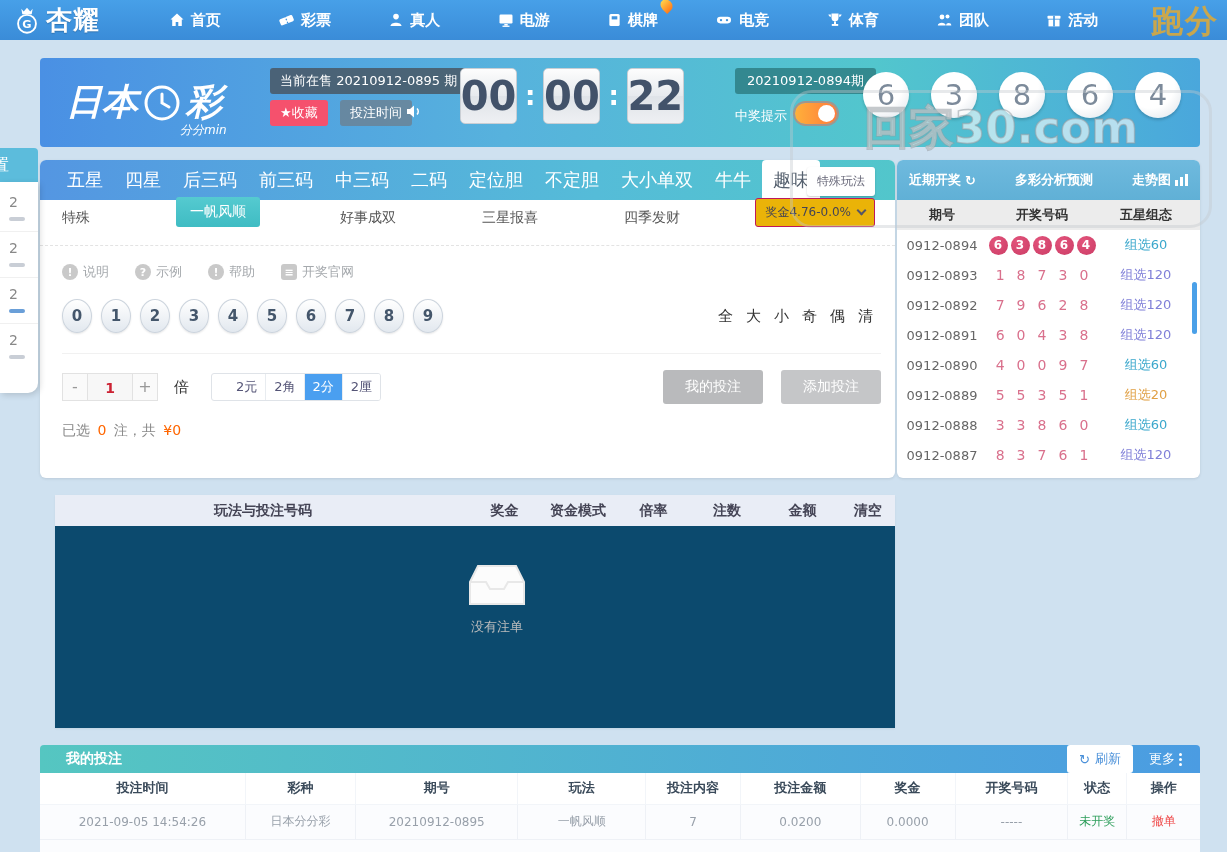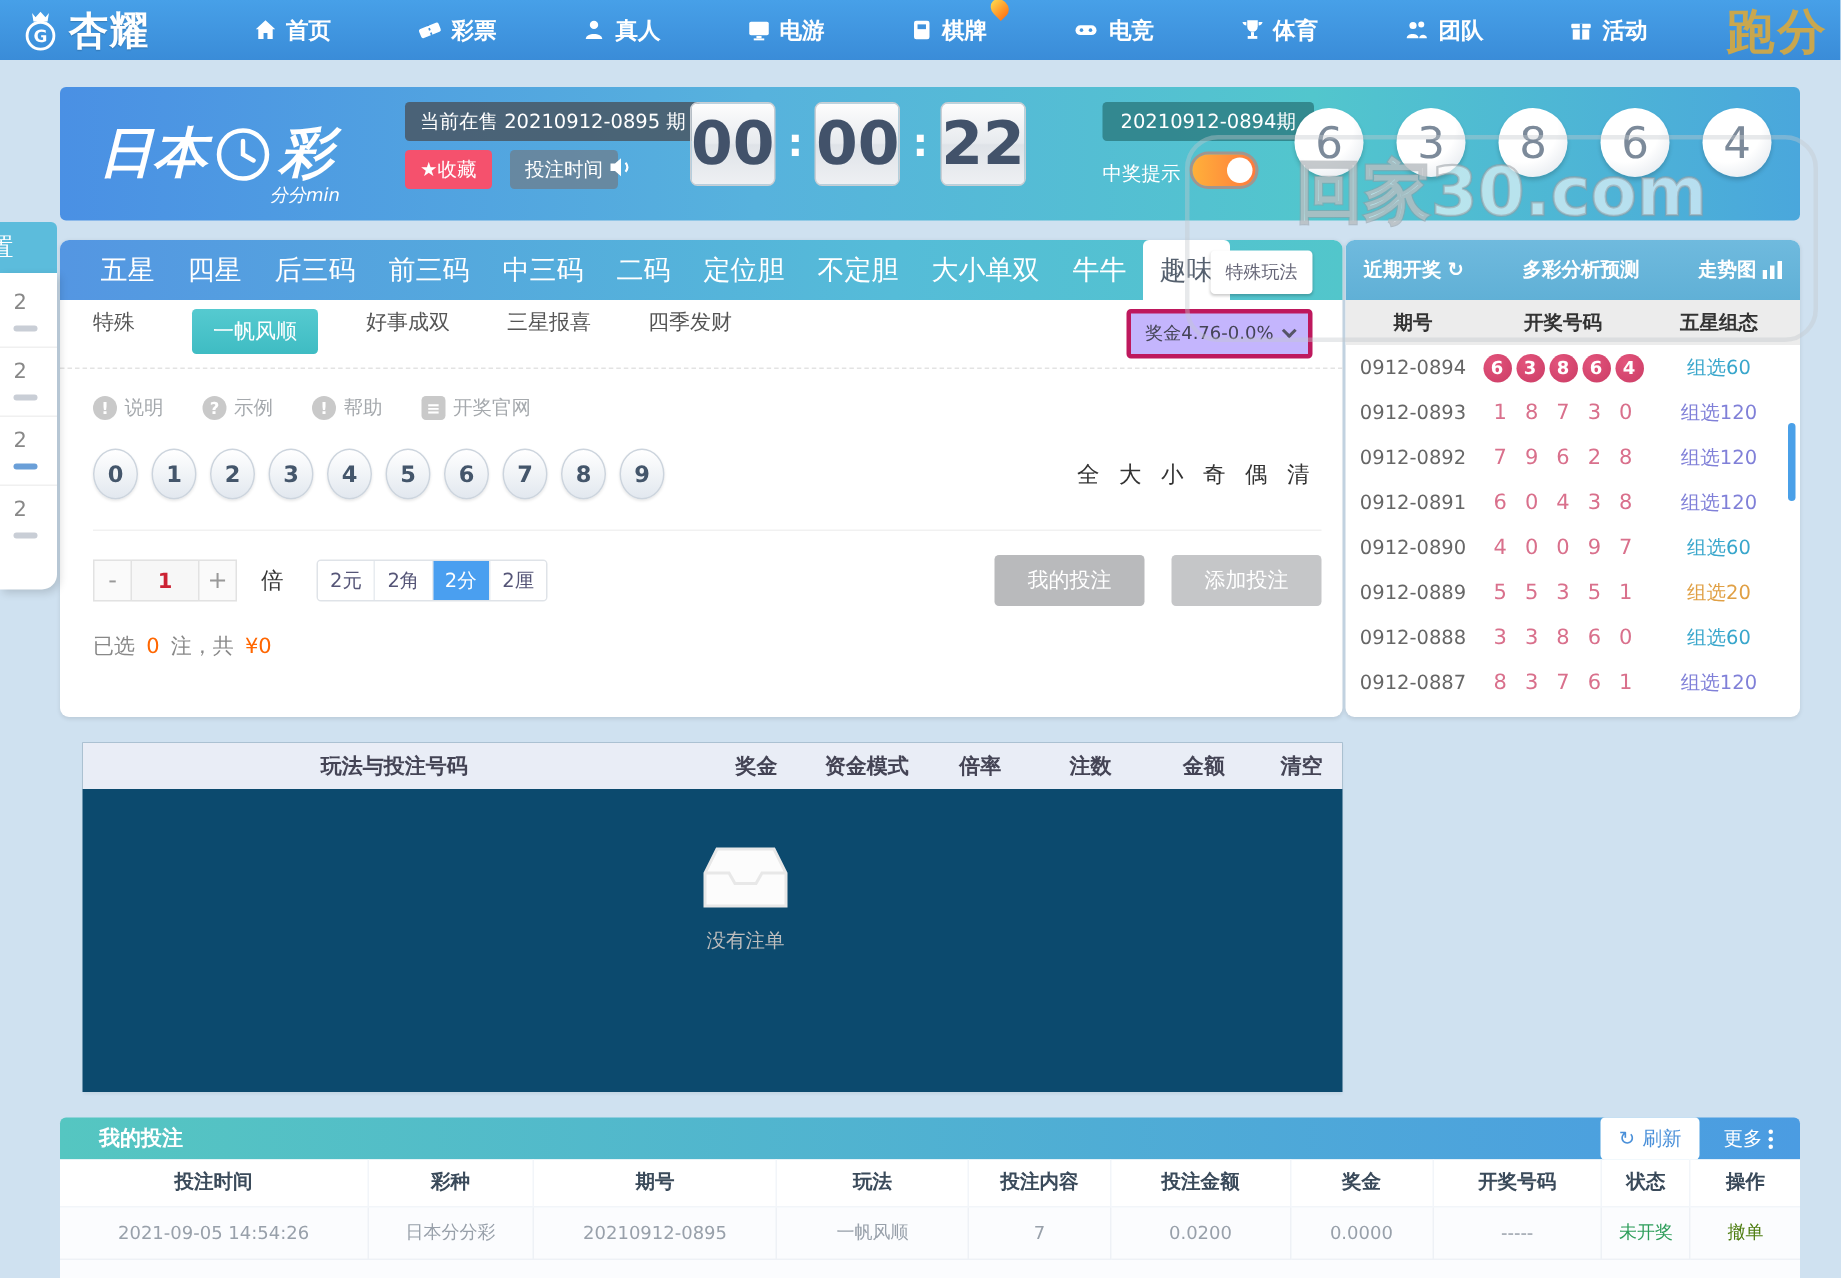--- a/index.html
+++ b/index.html
@@ -66,46 +66,46 @@
   
   .main-panel { position:absolute; left:40px; top:160px; width:855px; height:318px; background:#fff;
     border-radius:6px; box-shadow:0 1px 3px rgba(0,0,0,.1); z-index:2; }
   .tabbar { height:40px; border-radius:6px 6px 0 0; background:linear-gradient(90deg,#5496e2,#55bcd8 65%,#52c6cb);
     display:flex; align-items:stretch; position:relative; }
   .ptab { color:#fff; font-size:18px; padding:0 11px; display:flex; align-items:center; cursor:pointer; }
   .ptab:first-child { margin-left:16px; }
   .ptab.active { background:#fff; color:#55606e; border-radius:4px 4px 0 0; }
   .special-btn { position:absolute; right:20px; top:7px; background:#fff; color:#667; font-size:12px;
     padding:6px 10px; border-radius:3px; box-shadow:0 1px 2px rgba(0,0,0,.2); cursor:pointer; }
-  .subrow { display:flex; align-items:flex-start; height:46px; padding:6px 22px; border-bottom:1px dashed #e3e3e3; position:relative; }
+  .subrow { display:flex; align-items:flex-end; height:46px; padding:18px 22px; border-bottom:1px dashed #e3e3e3; position:relative;gap:48px; }
   .stab { font-size:14px; color:#555; margin-right:38px; cursor:pointer; }
   .stab.active { background:linear-gradient(180deg,#55cad0,#3fbcc3); color:#fff; padding:6px 14px;
     border-radius:3px; margin-right:32px; }
-  .bonus-select { position:absolute; right:20px; background:#c4b5fd; border:3px solid #be185d; border-radius:3px;
+  .bonus-select { position:absolute; right:20px; background:#eab308; border:1px solid #be185d; border-radius:3px;
     padding:5px 9px; font-size:12px; color:#445; display:flex; align-items:center; gap:7px; cursor:pointer; }
   .chev { width:7px; height:7px; border-right:2px solid #556; border-bottom:2px solid #556;
     transform:rotate(45deg); margin-top:-4px; }
   .helprow { display:flex; gap:26px; padding:17px 0 4px 22px; }
   .help { display:flex; align-items:center; gap:5px; color:#a5a9ad; font-size:13px; cursor:pointer; }
   .hicon { width:16px; height:16px; border-radius:50%; background:#c9c9c9; color:#fff; font-size:11px;
     font-weight:bold; display:flex; align-items:center; justify-content:center; }
   .hicon.sq { border-radius:3px; }
   .numrow { display:flex; align-items:center; padding:14px 22px 0; position:relative; }
   .numball { width:30px; height:34px; border-radius:50%; background:linear-gradient(180deg,#ffffff,#e2e8ef);
     border:1px solid #ccd4dd; box-shadow:0 1px 2px rgba(0,0,0,.1); color:#44566b; font-size:15px; font-weight:bold;
     display:flex; align-items:center; justify-content:center; margin-right:9px; cursor:pointer; }
   .quick { position:absolute; right:22px; top:22px; display:flex; gap:13px; font-size:15px; color:#333; }
   .quick span { cursor:pointer; }
   .ctrlrow { display:flex; align-items:center; margin:20px 14px 0 22px; padding-top:16px; border-top:1px solid #f1f1f1; }
   .step-btn { width:26px; height:28px; border:1px solid #e2e2e2; background:#fafafa; color:#999; font-size:16px;
     text-align:center; line-height:26px; cursor:pointer; }
   .mult-input { width:44px; height:28px; border:1px solid #e2e2e2; border-left:none; border-right:none;
     background:#f7f7f7; color:#c23; font-size:14px; font-weight:bold; text-align:center; line-height:28px; }
   .mult-label { font-size:15px; color:#333; margin-left:16px; }
-  .units { display:flex; margin-left:22px; border:1px solid #dfe3e8; border-radius:3px; overflow:hidden; }
+  .units { display:flex; margin-left:22px; border:1px solid #dfe3e8; border-radius:3px; overflow:hidden;padding-left:16px; }
   .unit { padding:4px 8px; font-size:13px; color:#557; background:#fff; border-left:1px solid #e8ecf0; cursor:pointer; }
   .unit:first-child { border-left:none; }
   .unit.active { color:#fff; }
   .bet-btns { margin-left:auto; display:flex; gap:18px; }
   .gray-btn { width:100px; height:34px; border-radius:3px; background:#b9babc; color:#fff; font-size:14px;
     display:flex; align-items:center; justify-content:center; cursor:pointer; }
   .gray-btn.lighter { background:#c5c6c8; }
   .summary { margin:18px 22px 0; font-size:14px; color:#888; }
   .summary b { font-weight:normal; margin:0 3px; }
 
@@ -612,20 +612,20 @@
       <tr>
         <td>2021-09-05 14:54:26</td>
         <td>日本分分彩</td>
         <td>20210912-0895</td>
         <td>一帆风顺</td>
         <td>7</td>
         <td>0.0200</td>
         <td>0.0000</td>
         <td>-----</td>
         <td style="color: rgb(46, 158, 91);">未开奖</td>
-        <td style="color: #4d7c0f;">撤单</td>
+        <td style="color: #ef4444;">撤单</td>
       </tr>
       <tr>
           <td colspan="10" style="height:20px"></td>
         </tr>
     </tbody>
   </table>
 </div>
 
 </body></html>

